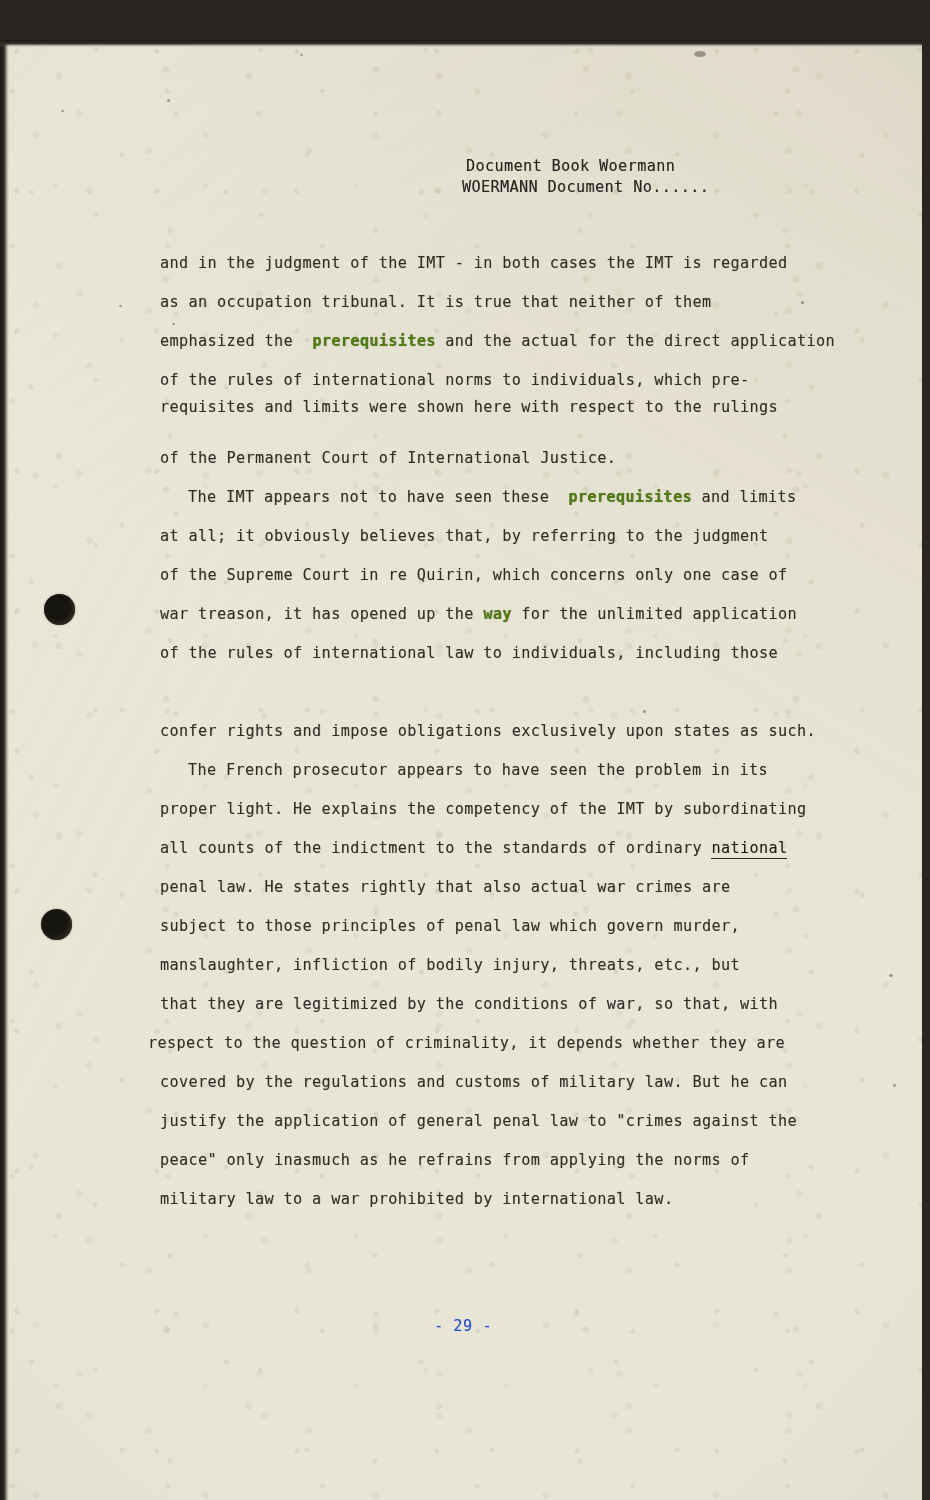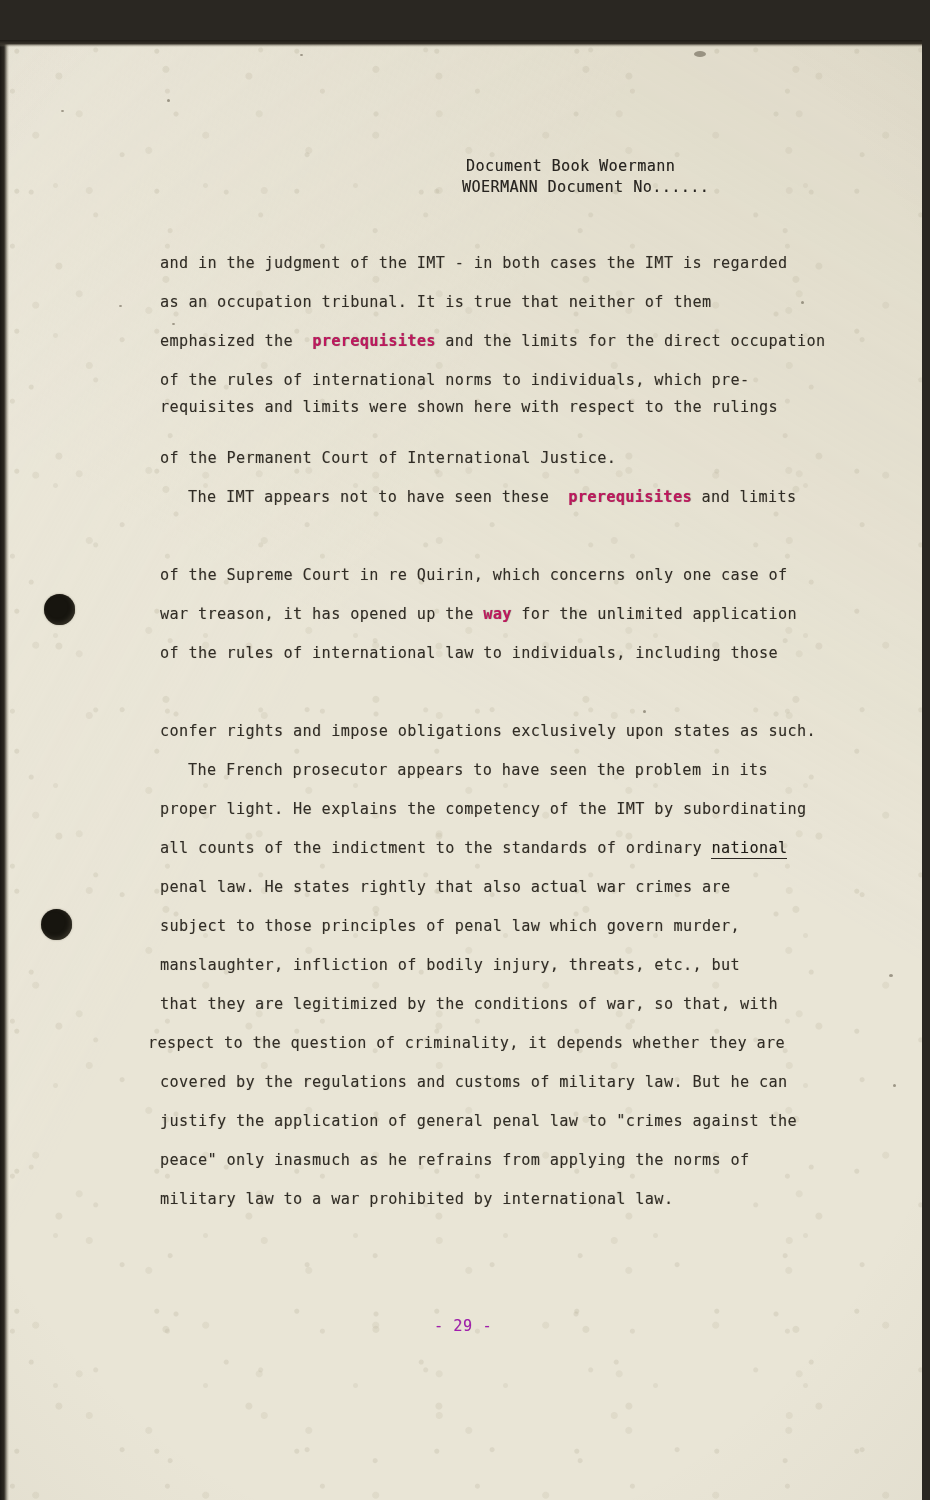--- a/index.html
+++ b/index.html
@@ -111,36 +111,36 @@
     position: absolute;
     white-space: pre;
     font-size: 15.1px;
     letter-spacing: 0.42px;
     line-height: 1;
     color: #272420;
     text-shadow: 0.35px 0.3px 0.6px rgba(60,55,44,0.4);
   }
   
   .strong {
-    color: #be185d;
+    color: #4d7c0f;
     font-weight: bold;
     text-shadow: 0.5px 0.4px 0.8px rgba(40,36,28,0.55);
   }
   .uline {
     color: #1f1c17;
     border-bottom: 1.4px solid #2a2621;
     padding-bottom: 0.5px;
   }
 
   #page-number {
     position: absolute;
     white-space: pre;
     font-size: 15.1px;
     letter-spacing: 0.6px;
-    color: #a21caf;
+    color: #1d4ed8;
     text-shadow: 0.3px 0.3px 0.6px rgba(70,64,52,0.3);
   }
 
   
   .speck {
     position: absolute;
     background: #5d5646;
     border-radius: 50%;
     opacity: 0.55;
   }
@@ -155,28 +155,29 @@
 
   <div id="typed-layer">
 
     <div class="hline" style="left:466px; top:119px;">Document Book Woermann</div>
 
     <div class="hline" style="left:462px; top:140px;">WOERMANN Document No......</div>
 
     <div class="tline" style="left:160px; top:216px;">and in the judgment of the IMT - in both cases the IMT is regarded</div>
     <div class="tline" style="left:160px; top:255px;">as an occupation tribunal. It is true that neither of them</div>
 
-    <div class="tline" style="left:160px; top:294px;"><span>emphasized the  </span><span class="strong">prerequisites</span><span> and the limits for the direct occupation</span></div>
+    <div class="tline" style="left:160px; top:294px;"><span>emphasized the  </span><span class="strong">prerequisites</span><span> and the actual for the direct application</span></div>
 
     <div class="tline" style="left:160px; top:333px;">of the rules of international norms to individuals, which pre-</div>
     <div class="tline" style="left:160px; top:360px;">requisites and limits were shown here with respect to the rulings</div>
     <div class="tline" style="left:160px; top:411px;">of the Permanent Court of International Justice.</div>
 
     <div class="tline" style="left:188px; top:450px;"><span>The IMT appears not to have seen these  </span><span class="strong">prerequisites</span><span> and limits</span></div>
 
+    <div class="tline" style="left:160px; top:489px;">at all; it obviously believes that, by referring to the judgment</div>
     <div class="tline" style="left:160px; top:528px;">of the Supreme Court in re Quirin, which concerns only one case of</div>
 
     <div class="tline" style="left:160px; top:567px;"><span>war treason, it has opened up the </span><span class="strong">way</span><span> for the unlimited application</span></div>
 
     <div class="tline" style="left:160px; top:606px;">of the rules of international law to individuals, including those</div>
     <div class="tline" style="left:160px; top:684px;">confer rights and impose obligations exclusively upon states as such.</div>
 
     <div class="tline" style="left:188px; top:723px;">The French prosecutor appears to have seen the problem in its</div>
     <div class="tline" style="left:160px; top:801px;"><span>all counts of the indictment to the standards of ordinary </span><span class="uline">national</span></div>
 

